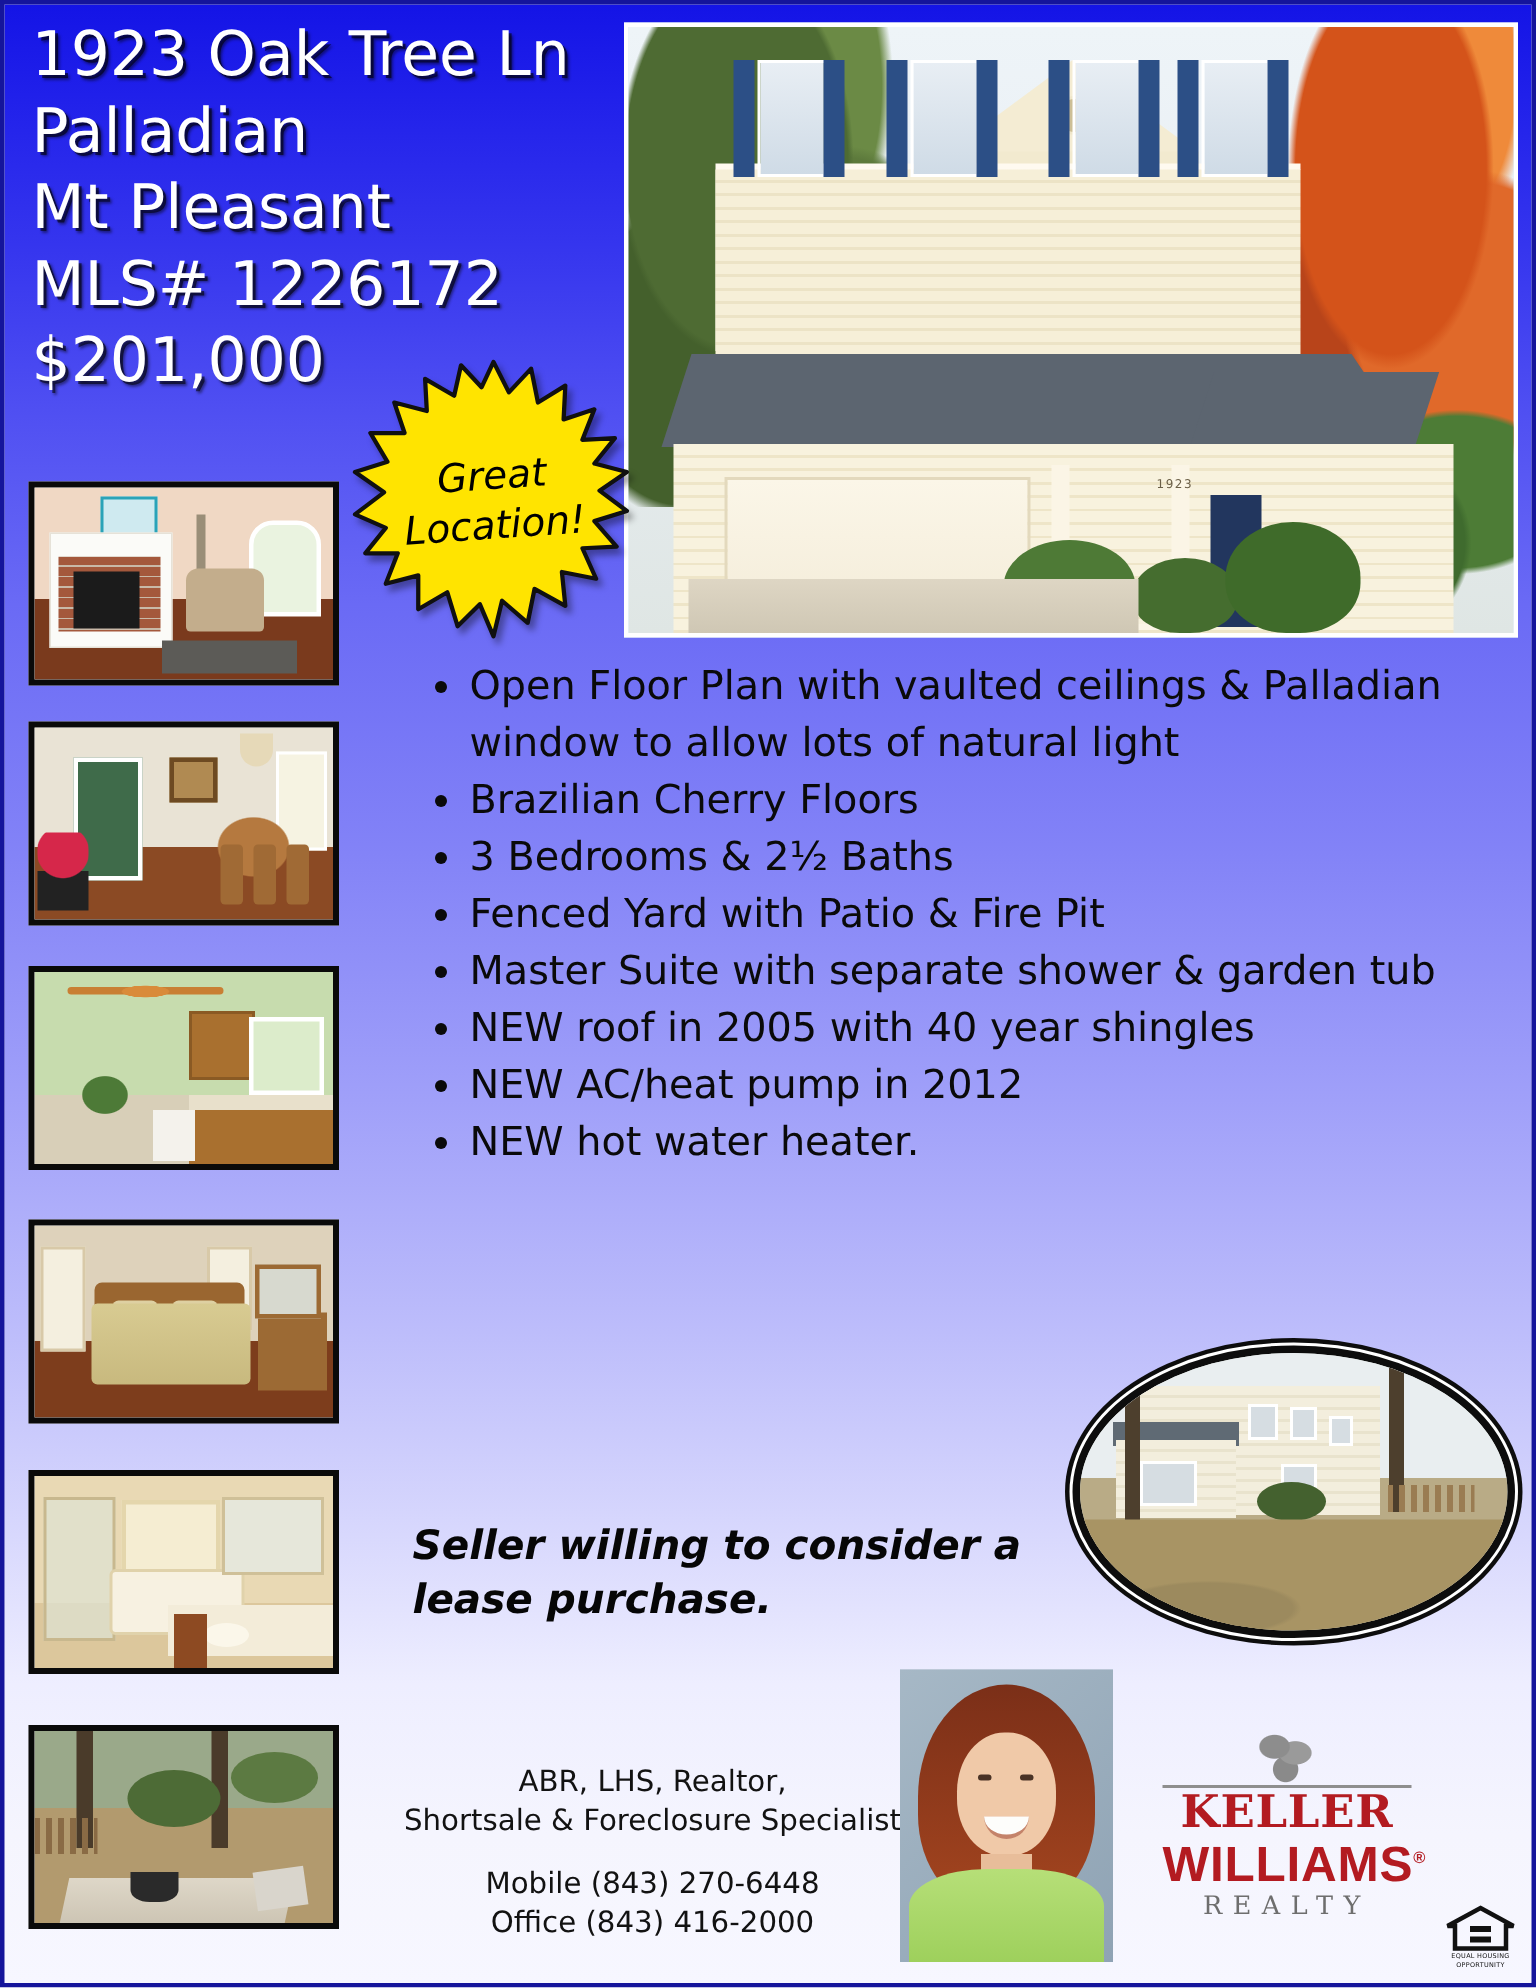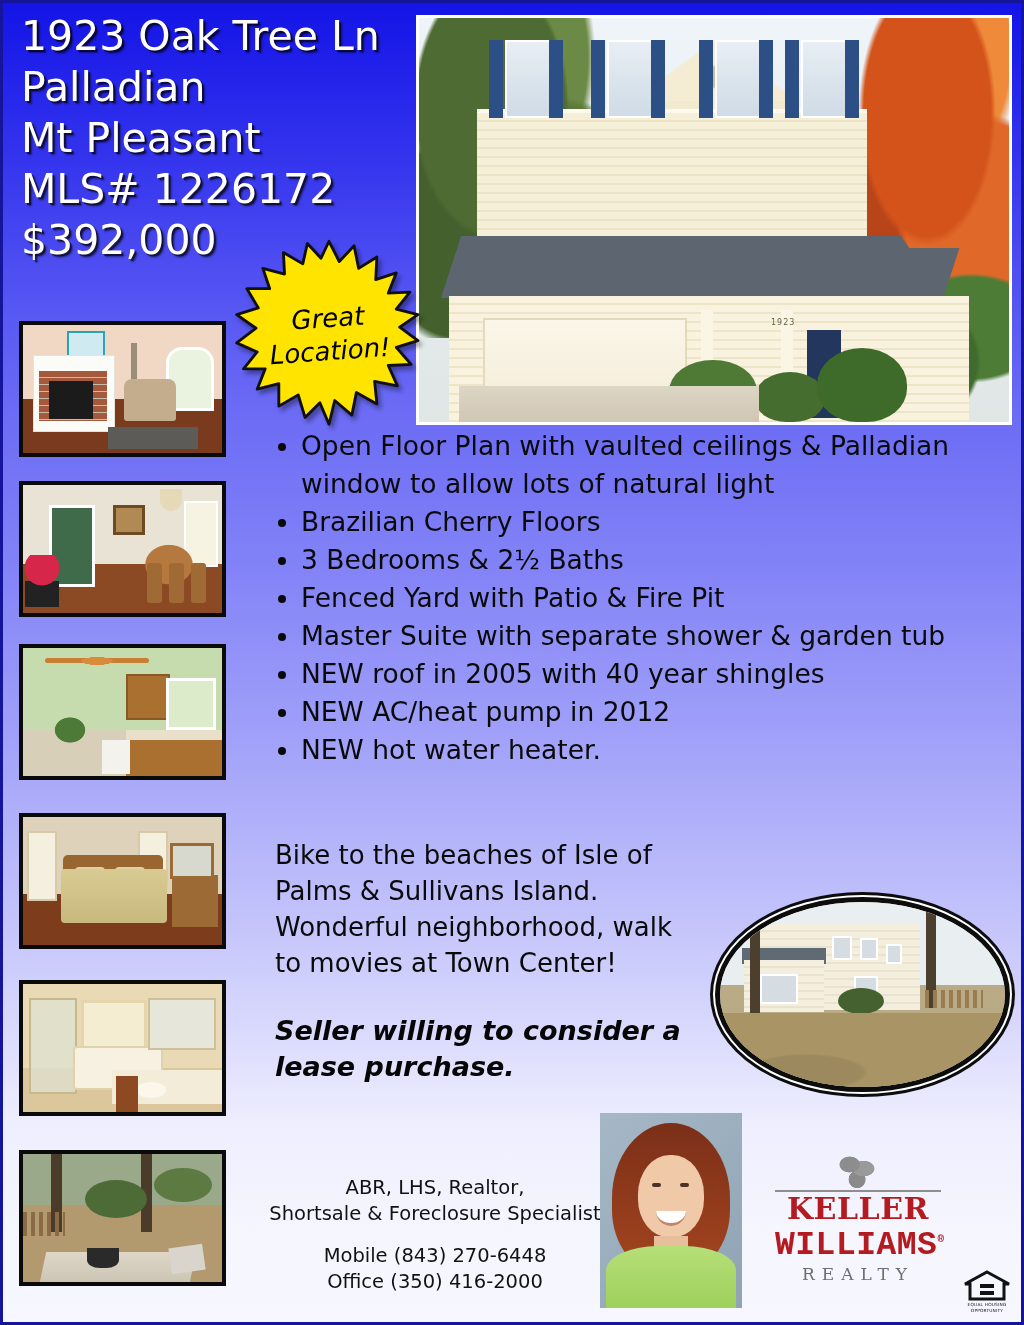--- a/index.html
+++ b/index.html
@@ -264,21 +264,21 @@
   
   #bullets {
     position:absolute;
     left:266px; top:424px;
     width:730px;
     font-family:"DejaVu Sans", sans-serif;
     font-size:26.5px;
     line-height:38px;
     color:#0a0a0a;
   }
-  #bullets ul { margin:0; padding-left:32px; }
+  #bullets ul { margin:12px; padding-left:32px; }
   #bullets li { margin:0; padding:0; }
 
   
   #para {
     position:absolute;
     left:272px; top:834px;
     width:420px;
     font-family:"DejaVu Sans", sans-serif;
     font-size:26px;
     line-height:36px;
@@ -368,21 +368,21 @@
       radial-gradient(ellipse at 62% 40%, #9a9a9a 0 26%, transparent 28%),
       radial-gradient(ellipse at 48% 72%, #8a8a8a 0 24%, transparent 26%);
   }
   #kw-logo .rule { height:2px; background:#8e8e8e; margin:0 0 3px; }
   #kw-logo .kw1 {
     font-family:"DejaVu Serif", serif;
     font-weight:bold; font-size:30px; line-height:28px;
     color:#b31b21; letter-spacing:0.5px;
   }
   #kw-logo .kw2 {
-    font-family:Liberation Mono, monospace;
+    font-family:Liberation Sans, sans-serif;
     font-weight:bold; font-size:33px; line-height:32px;
     color:#b31b21; letter-spacing:0.5px;
     position:relative;
   }
   #kw-logo .reg { font-size:11px; vertical-align:super; }
   #kw-logo .kw3 {
     font-family:"DejaVu Serif", serif;
     font-size:17px; letter-spacing:7px; color:#6e6e6e; margin-top:2px;
   }
   
@@ -398,21 +398,21 @@
 </head>
 <body>
 
 <div id="flyer">
 
   <div id="header-block">
     <div class="head-line">1923 Oak Tree Ln</div>
     <div class="head-line">Palladian</div>
     <div class="head-line">Mt Pleasant</div>
     <div class="head-line">MLS# 1226172</div>
-    <div class="head-line">$392,000</div>
+    <div class="head-line">$201,000</div>
   </div>
 
   <div id="main-photo">
     <div class="sky"></div>
     <div class="tree-l"></div>
     <div class="tree-r"></div>
     <div class="tree-rb"></div>
 
     <div class="gable"></div>
     <div class="gable-body"></div>
@@ -543,21 +543,20 @@
       <li>Brazilian Cherry Floors</li>
       <li>3 Bedrooms &amp; 2½ Baths</li>
       <li>Fenced Yard with Patio &amp; Fire Pit</li>
       <li>Master Suite with separate shower &amp; garden tub</li>
       <li>NEW roof in 2005 with 40 year shingles</li>
       <li>NEW AC/heat pump in 2012</li>
       <li>NEW hot water heater.</li>
     </ul>
   </div>
 
-  <div id="para">Bike to the beaches of Isle of Palms &amp; Sullivans Island. Wonderful neighborhood, walk to movies at Town Center!</div>
   <div id="tagline">Seller willing to consider a lease purchase.</div>
 
   <div id="oval-photo">
     <div class="sky"></div>
     <div class="house"></div>
     <div class="wroof"></div>
     <div class="wing"></div>
     <div class="win" style="left:40px;top:72px;width:34px;height:26px"></div>
     <div class="win" style="left:112px;top:34px;width:16px;height:20px"></div>
     <div class="win" style="left:140px;top:36px;width:14px;height:18px"></div>
@@ -569,21 +568,21 @@
     <div class="deck"></div>
     <div class="leaves"></div>
   </div>
 
   <div id="agent-creds">
     <div>ABR, LHS, Realtor,</div>
     <div>Shortsale &amp; Foreclosure Specialist</div>
   </div>
   <div id="agent-phones">
     <div>Mobile (843) 270-6448</div>
-    <div>Office (350) 416-2000</div>
+    <div>Office (843) 416-2000</div>
   </div>
 
   <div id="agent-photo">
     <div class="bg"></div>
     <div class="hair"></div>
     <div class="face"></div>
     <div class="eye" style="left:52px"></div>
     <div class="eye" style="left:80px"></div>
     <div class="smile"></div>
     <div class="neck"></div>

